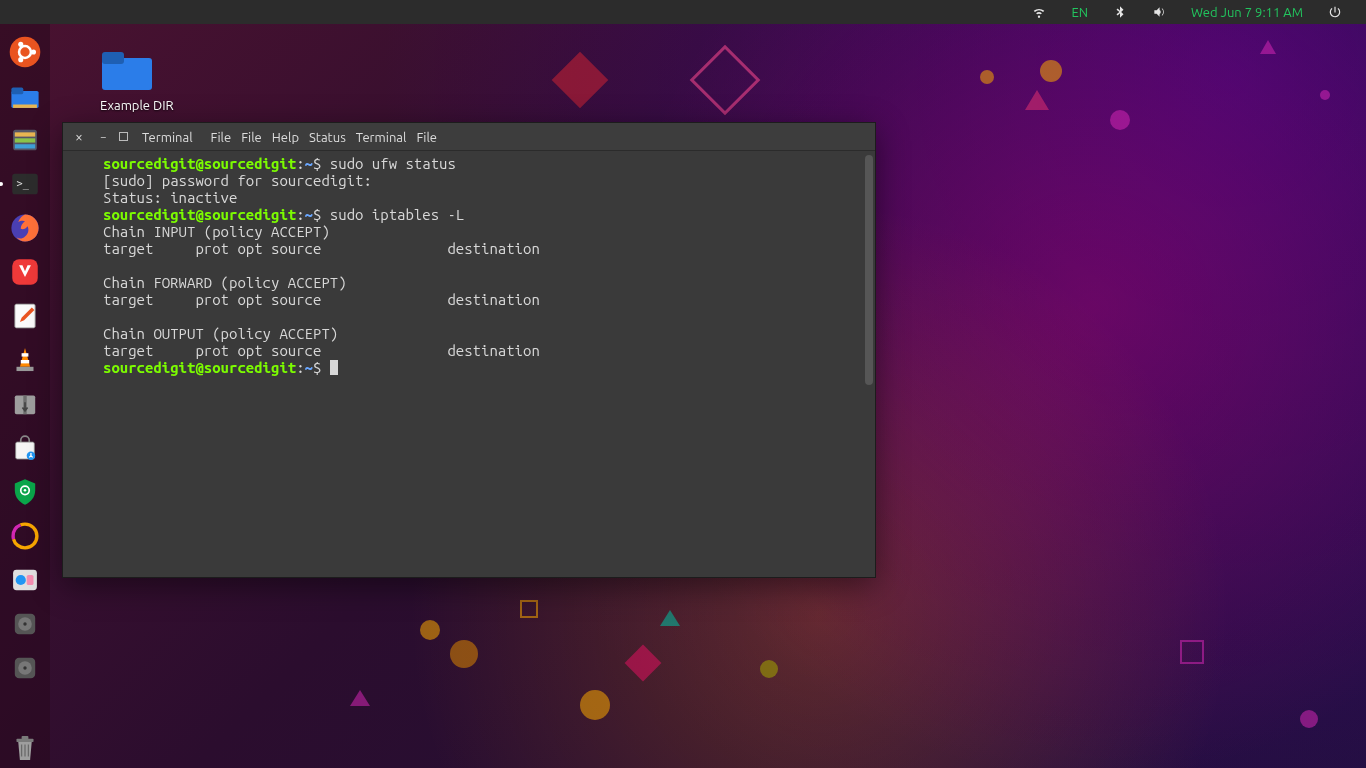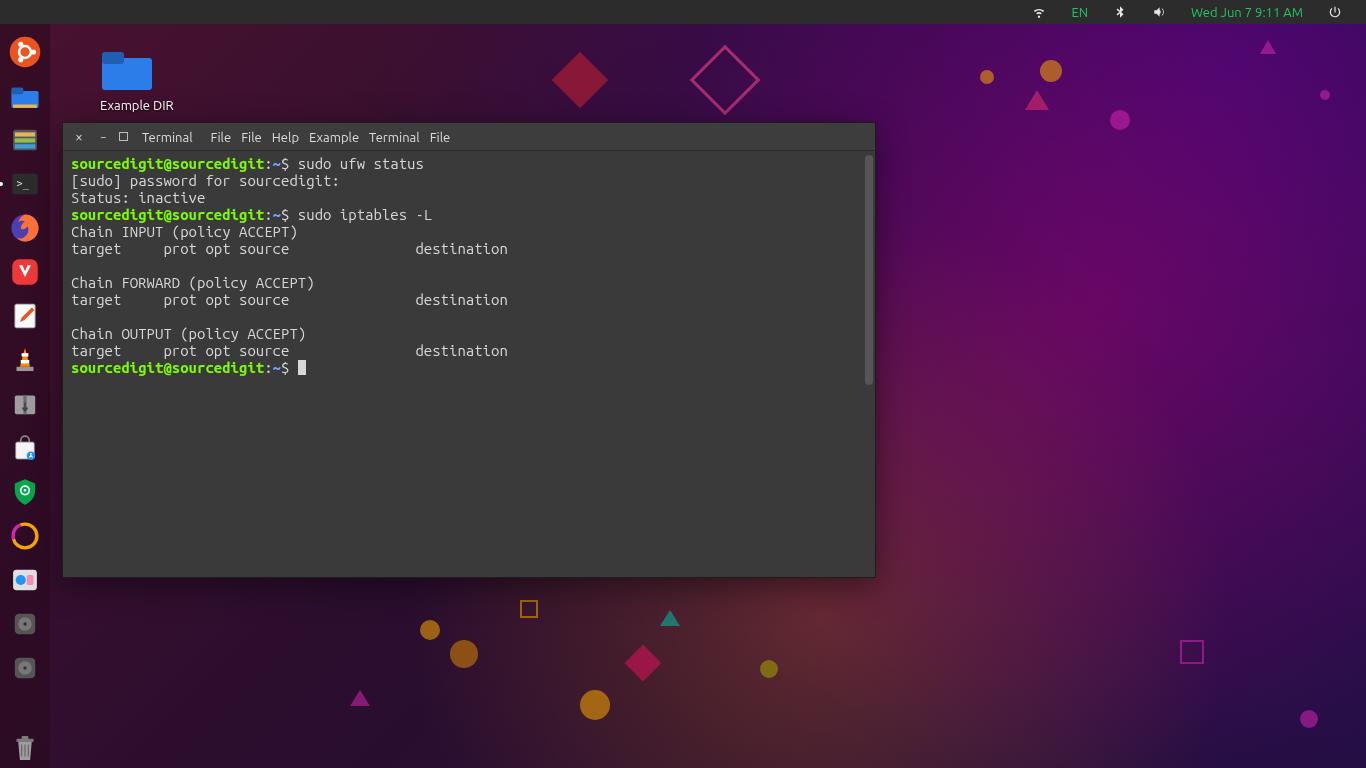--- a/index.html
+++ b/index.html
@@ -68,21 +68,21 @@
   .menus { display: flex; gap: 10px; margin-left: 10px; }
   .menus span.label { color:#dcdcdc; cursor:pointer; }
   .titlebar .title { margin-left: 6px; color:#dcdcdc; }
 
   .termbody {
     flex: 1; background: #3a3a3a; padding: 4px 8px; overflow: hidden;
     position: relative;
   }
   .termbody .scroll {
     font-family: "Ubuntu Mono","DejaVu Sans Mono",Consolas,monospace;
-    font-size: 15px; line-height: 17px; color: #d8d8d8; white-space: pre;
+    font-size: 15px; line-height: 17px; color: #d8d8d8; white-space: pre; margin-left: 32px;
   }
   .p-user { color: #7cfc00; font-weight: bold; }
   .p-path { color: #6aa7ff; font-weight: bold; }
   .p-sym  { color: #d8d8d8; }
   .cursor { display:inline-block; width:8px; height:15px; background:#d8d8d8; vertical-align:-2px; }
   .sb { position:absolute; right:2px; top:4px; width:8px; height:230px; background:#565656; border-radius:4px; cursor:pointer; }
 
   
   .deco { position:absolute; pointer-events:none; }
   .shape { position:absolute; opacity:.55; }
@@ -265,21 +265,21 @@
 <div class="win">
   <div class="titlebar">
     <span class="winbtn close"></span>
     <span class="winbtn min"></span>
     <span class="winbtn max"></span>
     <span class="title">Terminal</span>
     <div class="menus">
       <span class="label">File</span>
       <span class="label">File</span>
       <span class="label">Help</span>
-      <span class="label">Example</span>
+      <span class="label">Status</span>
       <span class="label">Terminal</span>
       <span class="label">File</span>
     </div>
   </div>
   <div class="termbody">
     <div class="scroll" id="term-scroll"><div><span class="p-user">sourcedigit@sourcedigit</span><span class="p-sym">:</span><span class="p-path">~</span><span class="p-sym">$ </span><span>sudo ufw status</span></div><div>[sudo] password for sourcedigit:</div><div>Status: inactive</div><div><span class="p-user">sourcedigit@sourcedigit</span><span class="p-sym">:</span><span class="p-path">~</span><span class="p-sym">$ </span><span>sudo iptables -L</span></div><div>Chain INPUT (policy ACCEPT)</div><div>target     prot opt source               destination</div><div>&nbsp;</div><div>Chain FORWARD (policy ACCEPT)</div><div>target     prot opt source               destination</div><div>&nbsp;</div><div>Chain OUTPUT (policy ACCEPT)</div><div>target     prot opt source               destination</div><div><span class="p-user">sourcedigit@sourcedigit</span><span class="p-sym">:</span><span class="p-path">~</span><span class="p-sym">$ </span><span></span><span class="cursor"></span></div></div>
     <div class="sb"></div>
   </div>
 </div>
 

